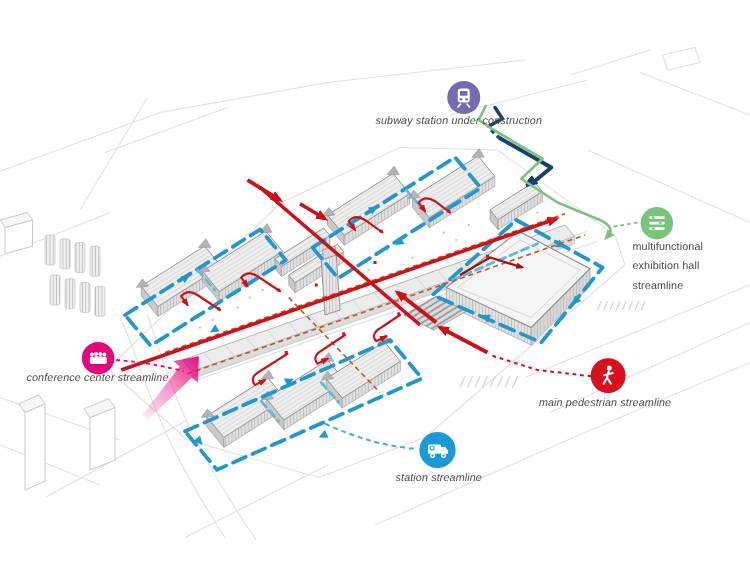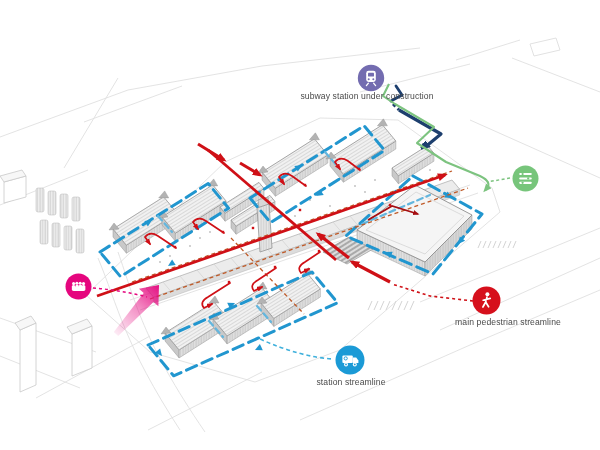--- a/index.html
+++ b/index.html
@@ -1,21 +1,21 @@
 <!DOCTYPE html>
 <html><head>
 <meta charset="utf-8">
 <style>
   html,body{margin:0;padding:0;background:#ffffff;}
   .canvas{position:relative;width:600px;height:450px;background:#ffffff;overflow:hidden;
           font-family:"Liberation Sans",sans-serif;}
   #diagram{position:absolute;left:0;top:0;}
   .lg-icon{position:absolute;}
   .lg-label{position:absolute;font-size:8.6px;color:#4a4a4a;letter-spacing:.1px;line-height:1.35;}
-  .lg-label.center{text-align:center;}
+  .lg-label.center{text-align:center;font-style:italic;}
   .lg-label.stack{line-height:1.8;}
 </style>
 </head>
 <body>
 
 <div class="canvas">
 
 <svg id="diagram" width="600" height="450" viewBox="0 0 600 450">
   <defs>
     <pattern id="roofhatch" width="3" height="3" patternUnits="userSpaceOnUse" patternTransform="rotate(-32)">
@@ -328,40 +328,42 @@
 
 <svg class="lg-icon" style="left:512px;top:165px" width="27" height="27" viewBox="0 0 27 27">
   <circle cx="13.5" cy="13.5" r="13" fill="#77c57b"></circle>
   <rect x="7.2" y="8" width="12.6" height="2.1" rx="1.05" fill="#fff"></rect>
   <rect x="7.2" y="12.4" width="12.6" height="2.1" rx="1.05" fill="#fff"></rect>
   <rect x="7.2" y="16.8" width="12.6" height="2.1" rx="1.05" fill="#fff"></rect>
   <circle cx="10.6" cy="9.05" r="1.15" fill="#77c57b"></circle>
   <circle cx="16.2" cy="13.45" r="1.15" fill="#77c57b"></circle>
   <circle cx="10.6" cy="17.85" r="1.15" fill="#77c57b"></circle>
 </svg>
+<div class="lg-label stack" style="left:506px;top:190px;width:80px">multifunctional exhibition hall streamline</div>
 
 <svg class="lg-icon" style="left:65px;top:273px" width="27" height="27" viewBox="0 0 27 27">
   <circle cx="13.5" cy="13.5" r="13" fill="#e5067e"></circle>
   <circle cx="8.6" cy="10.6" r="1.55" fill="#fff"></circle>
   <circle cx="11.9" cy="10.2" r="1.55" fill="#fff"></circle>
   <circle cx="15.2" cy="10.2" r="1.55" fill="#fff"></circle>
   <circle cx="18.5" cy="10.6" r="1.55" fill="#fff"></circle>
   <circle cx="8.6" cy="14" r="1.9" fill="#fff"></circle>
   <circle cx="12.1" cy="13.7" r="1.9" fill="#fff"></circle>
   <circle cx="15.5" cy="13.7" r="1.9" fill="#fff"></circle>
   <circle cx="18.6" cy="14" r="1.9" fill="#fff"></circle>
   <rect x="6.7" y="13.9" width="13.8" height="4.2" rx="2" fill="#fff"></rect>
 </svg>
+<div class="lg-label center" style="left:0px;top:297px;width:156px">conference center streamline</div>
 
 <svg class="lg-icon" style="left:472px;top:286px" width="29" height="29" viewBox="0 0 29 29">
   <circle cx="14.5" cy="14.5" r="14" fill="#d6101c"></circle>
   <circle cx="15.4" cy="8.3" r="2" fill="#fff"></circle>
   <path d="M15,11 L13.7,16 M13.7,16 L10.9,21 M13.7,16 L16.6,20.8 M11.2,14.2 L18.2,12.4" stroke="#fff" stroke-width="1.7" stroke-linecap="round" fill="none"></path>
 </svg>
-<div class="lg-label center" style="left:428px;top:317px;width:160px">main pedestrian streamline</div>
+<div class="lg-label center" style="left:404px;top:317px;width:160px">main pedestrian streamline</div>
 
 <svg class="lg-icon" style="left:335px;top:345px" width="30" height="30" viewBox="0 0 30 30">
   <circle cx="15" cy="15" r="14.5" fill="#1b9ad6"></circle>
   <rect x="7.4" y="10.6" width="10.4" height="7.4" rx="1" fill="#fff"></rect>
   <path d="M17.8,12.6 h3.4 l2.2,2.8 v2.6 h-5.6 z" fill="#fff"></path>
   <circle cx="11" cy="19.4" r="2" fill="#fff"></circle>
   <circle cx="11" cy="19.4" r="0.9" fill="#1b9ad6"></circle>
   <circle cx="19.8" cy="19.4" r="2" fill="#fff"></circle>
   <circle cx="19.8" cy="19.4" r="0.9" fill="#1b9ad6"></circle>
   <circle cx="10.7" cy="13.4" r="1.6" fill="none" stroke="#1b9ad6" stroke-width="0.9"></circle>

